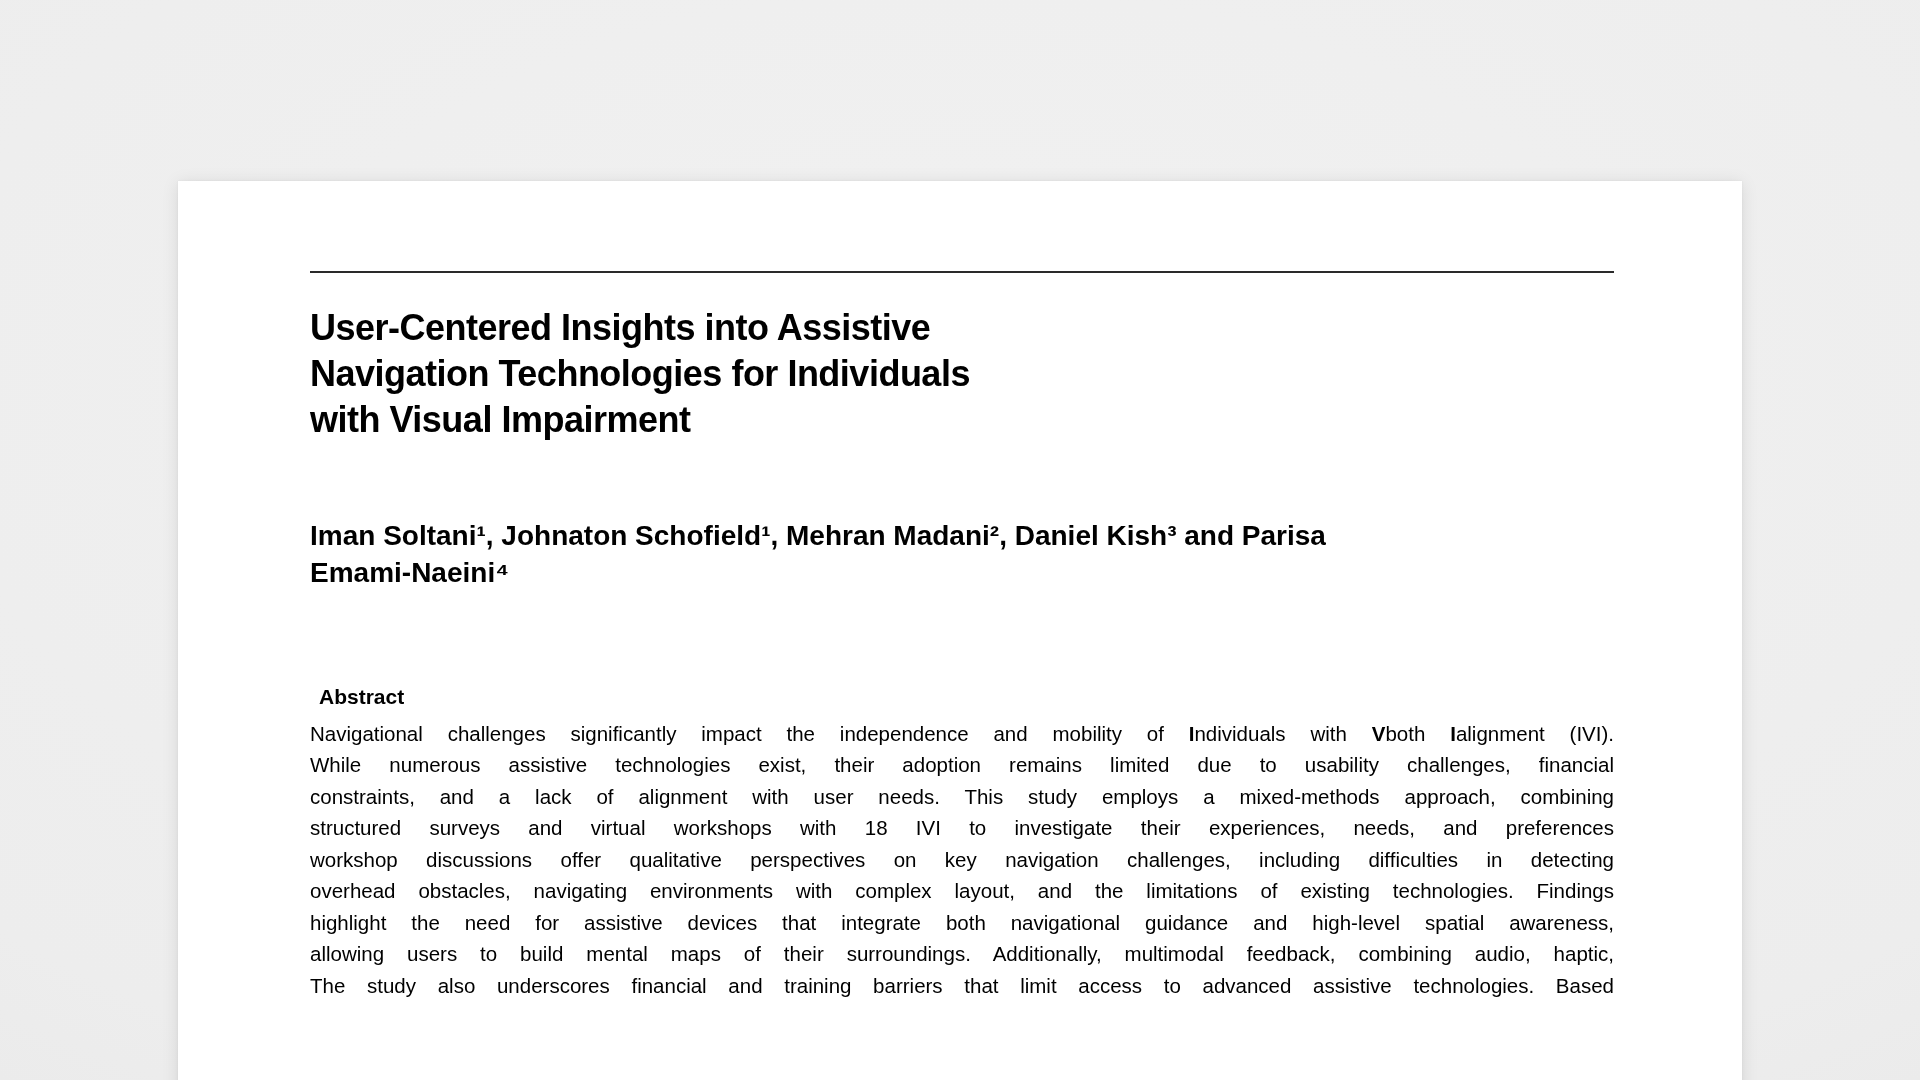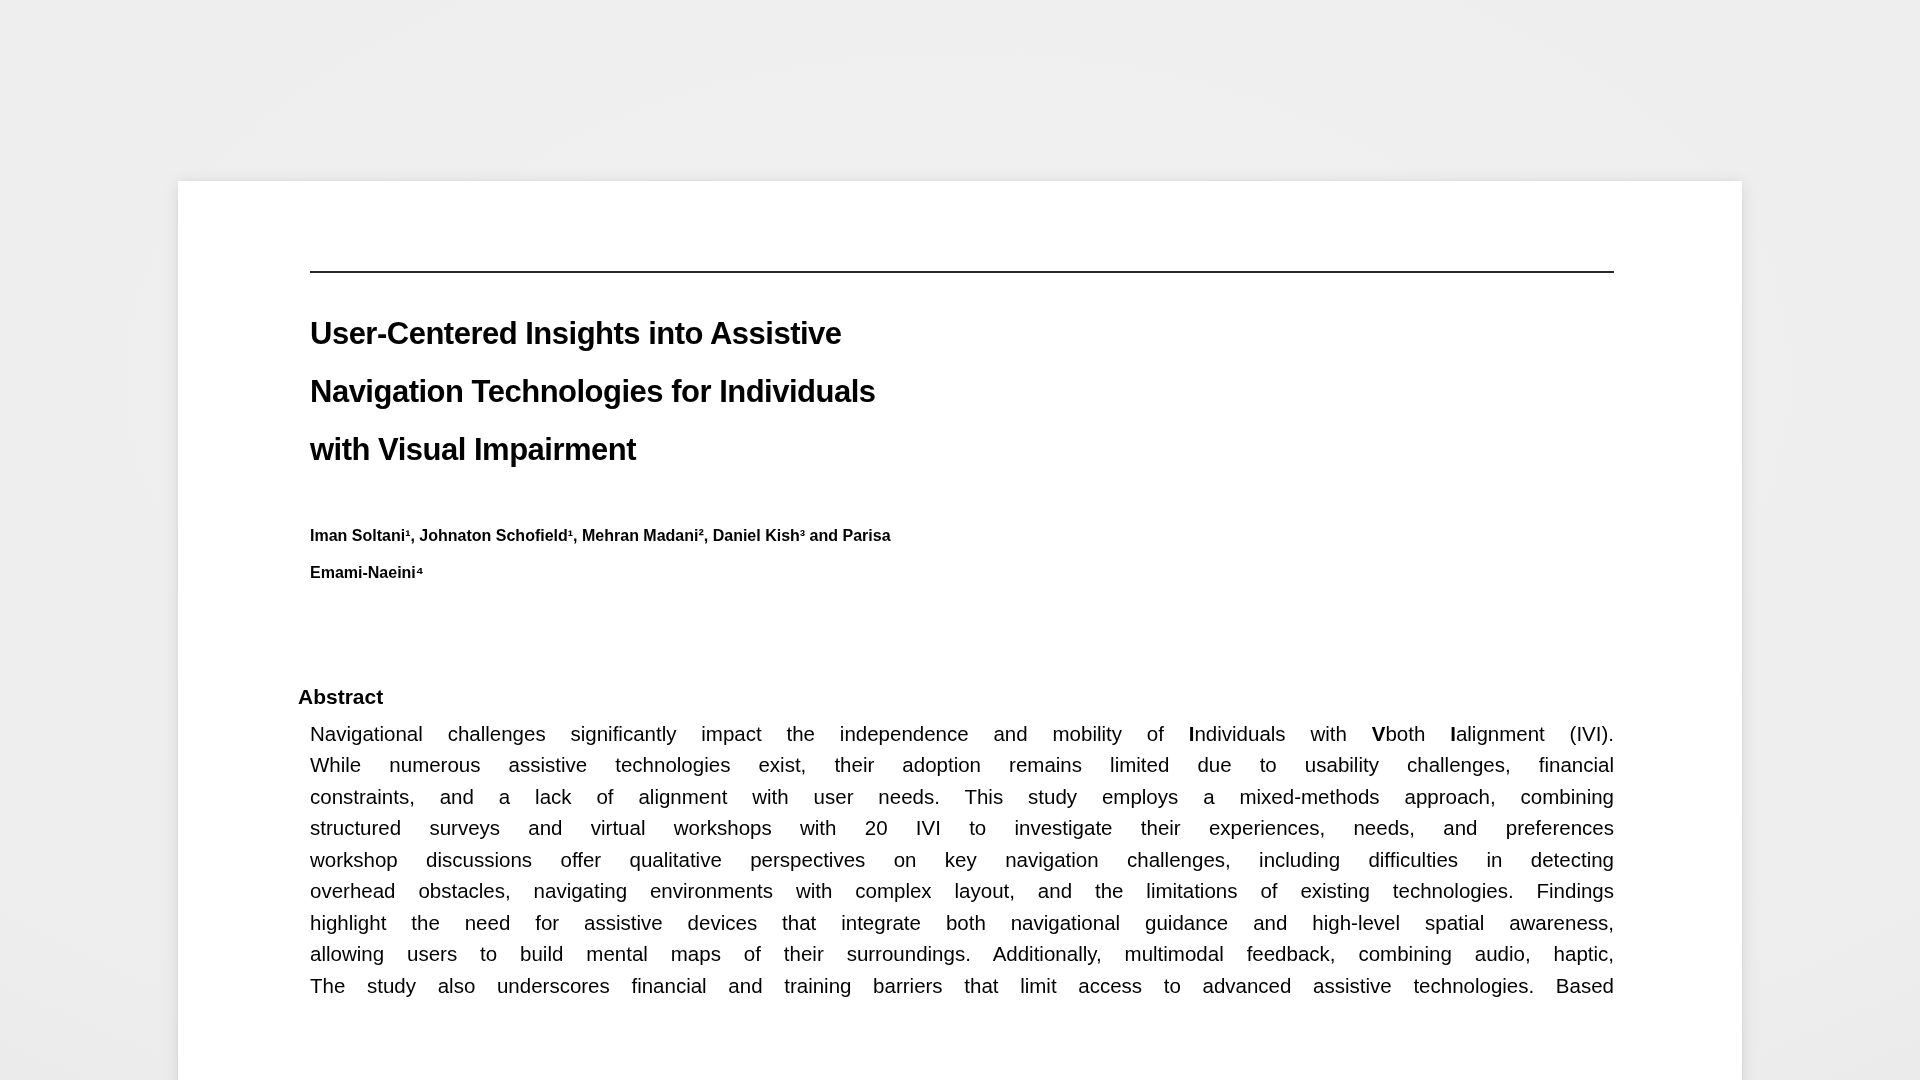--- a/index.html
+++ b/index.html
@@ -16,30 +16,30 @@
     position:absolute;left:178px;top:181px;width:1564px;height:1100px;
     background:var(--paper);
     box-shadow:0 0 2px rgba(0,0,0,0.06), 0 2px 16px rgba(0,0,0,0.10);
   }
   .rule{
     position:absolute;left:132px;top:90px;width:1304px;height:2px;
     background:var(--rule);
   }
   .title{
     position:absolute;left:132px;top:124px;width:1350px;
-    font-size:31px;font-weight:bold;line-height:58px;letter-spacing:-0.5px;
+    font-size:36px;font-weight:bold;line-height:46px;letter-spacing:-0.5px;
     white-space:pre-line;color:var(--ink);
   }
   .authors{
     position:absolute;left:132px;top:336px;width:1350px;
-    font-size:16px;font-weight:bold;line-height:37px;
+    font-size:28px;font-weight:bold;line-height:37px;
     white-space:pre-line;color:var(--ink);
   }
   .abstract-heading{
-    position:absolute;left:120px;top:504px;
+    position:absolute;left:141px;top:504px;
     font-size:21px;font-weight:bold;color:var(--ink);
   }
   .abstract{
     position:absolute;left:132px;top:537px;width:1304px;
     font-size:20.5px;line-height:31.45px;color:var(--ink);
   }
   .abs-line{
     text-align:justify;
     text-align-last:justify;
     -moz-text-align-last:justify;
@@ -56,20 +56,20 @@
   <h1 class="title" style="margin:0">User-Centered Insights into Assistive
 Navigation Technologies for Individuals
 with Visual Impairment</h1>
   <div class="authors">Iman Soltani¹, Johnaton Schofield¹, Mehran Madani², Daniel Kish³ and Parisa
 Emami-Naeini⁴</div>
   <div class="abstract-heading">Abstract</div>
   <div class="abstract">
       <div class="abs-line"><span>Navigational challenges significantly impact the independence and mobility of </span><span class="seg-bold">I</span><span>ndividuals with </span><span class="seg-bold">V</span><span>both </span><span class="seg-bold">I</span><span>alignment (IVI).</span></div>
       <div class="abs-line"><span>While numerous assistive technologies exist, their adoption remains limited due to usability challenges, financial</span></div>
       <div class="abs-line"><span>constraints, and a lack of alignment with user needs. This study employs a mixed-methods approach, combining</span></div>
-      <div class="abs-line"><span>structured surveys and virtual workshops with 20 IVI to investigate their experiences, needs, and preferences</span></div>
+      <div class="abs-line"><span>structured surveys and virtual workshops with 18 IVI to investigate their experiences, needs, and preferences</span></div>
       <div class="abs-line"><span>workshop discussions offer qualitative perspectives on key navigation challenges, including difficulties in detecting</span></div>
       <div class="abs-line"><span>overhead obstacles, navigating environments with complex layout, and the limitations of existing technologies. Findings</span></div>
       <div class="abs-line"><span>highlight the need for assistive devices that integrate both navigational guidance and high-level spatial awareness,</span></div>
       <div class="abs-line"><span>allowing users to build mental maps of their surroundings. Additionally, multimodal feedback, combining audio, haptic,</span></div>
       <div class="abs-line"><span>The study also underscores financial and training barriers that limit access to advanced assistive technologies. Based</span></div>
     </div>
 </div>
 
 </body></html>

